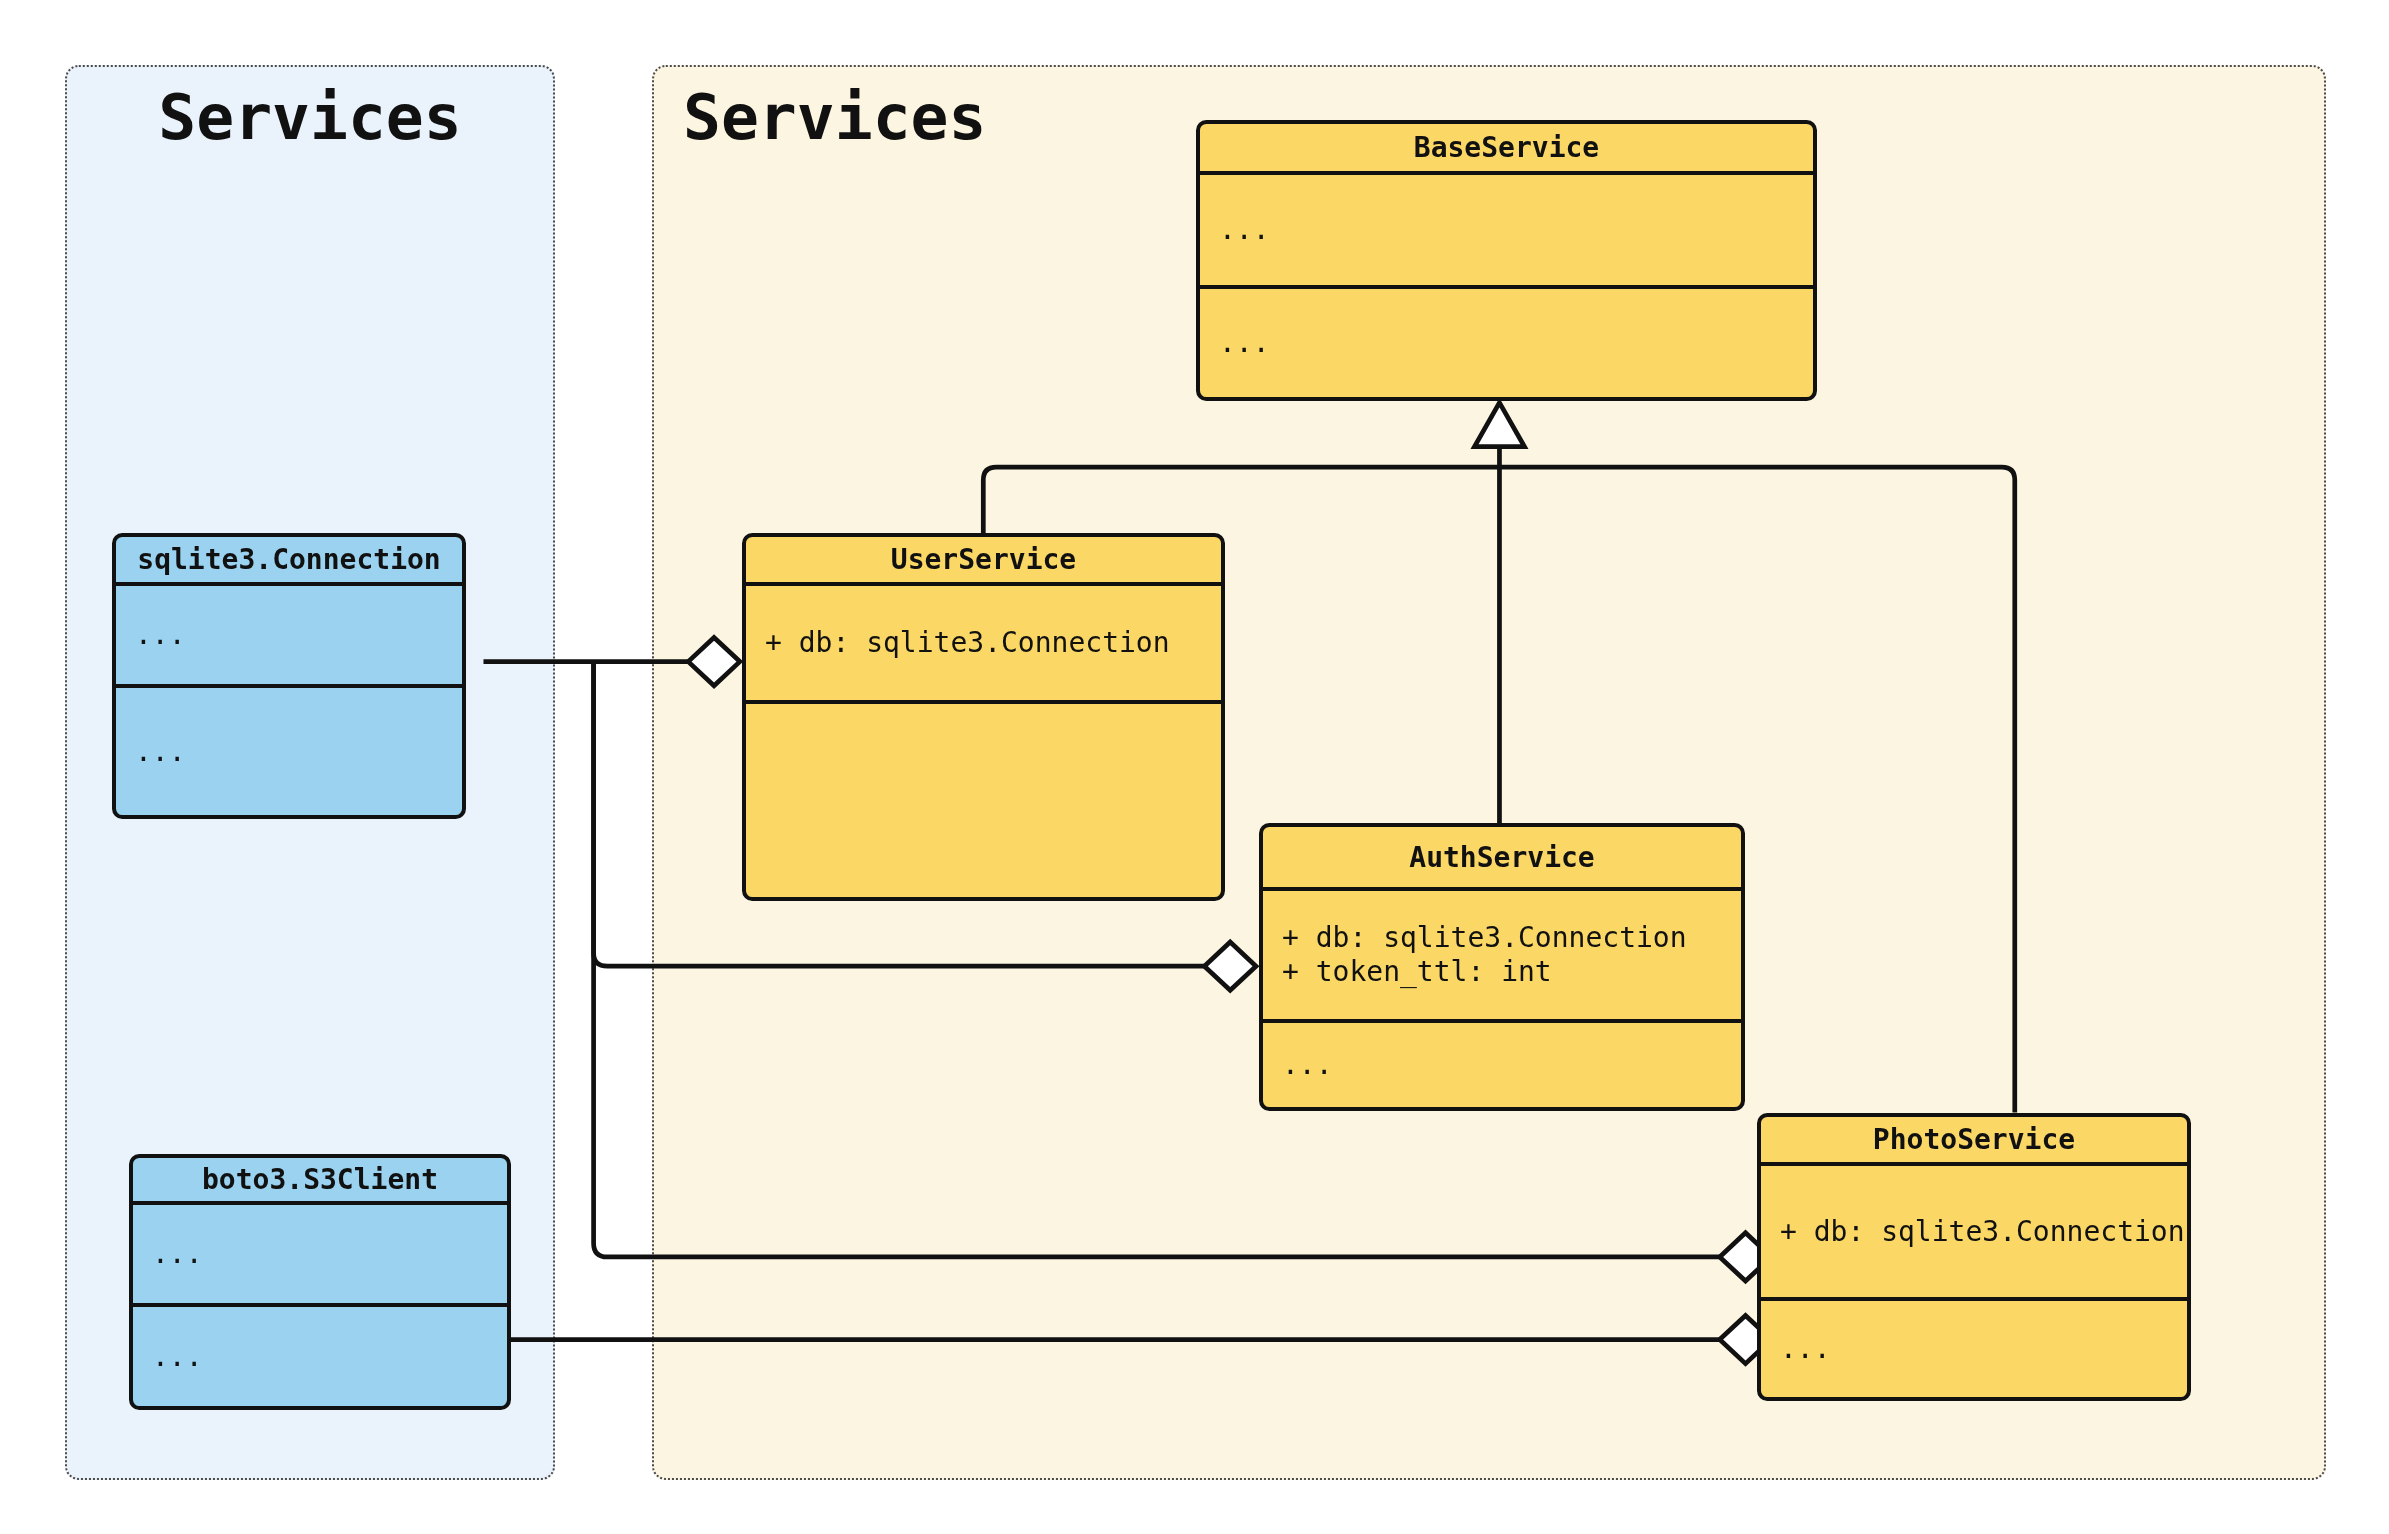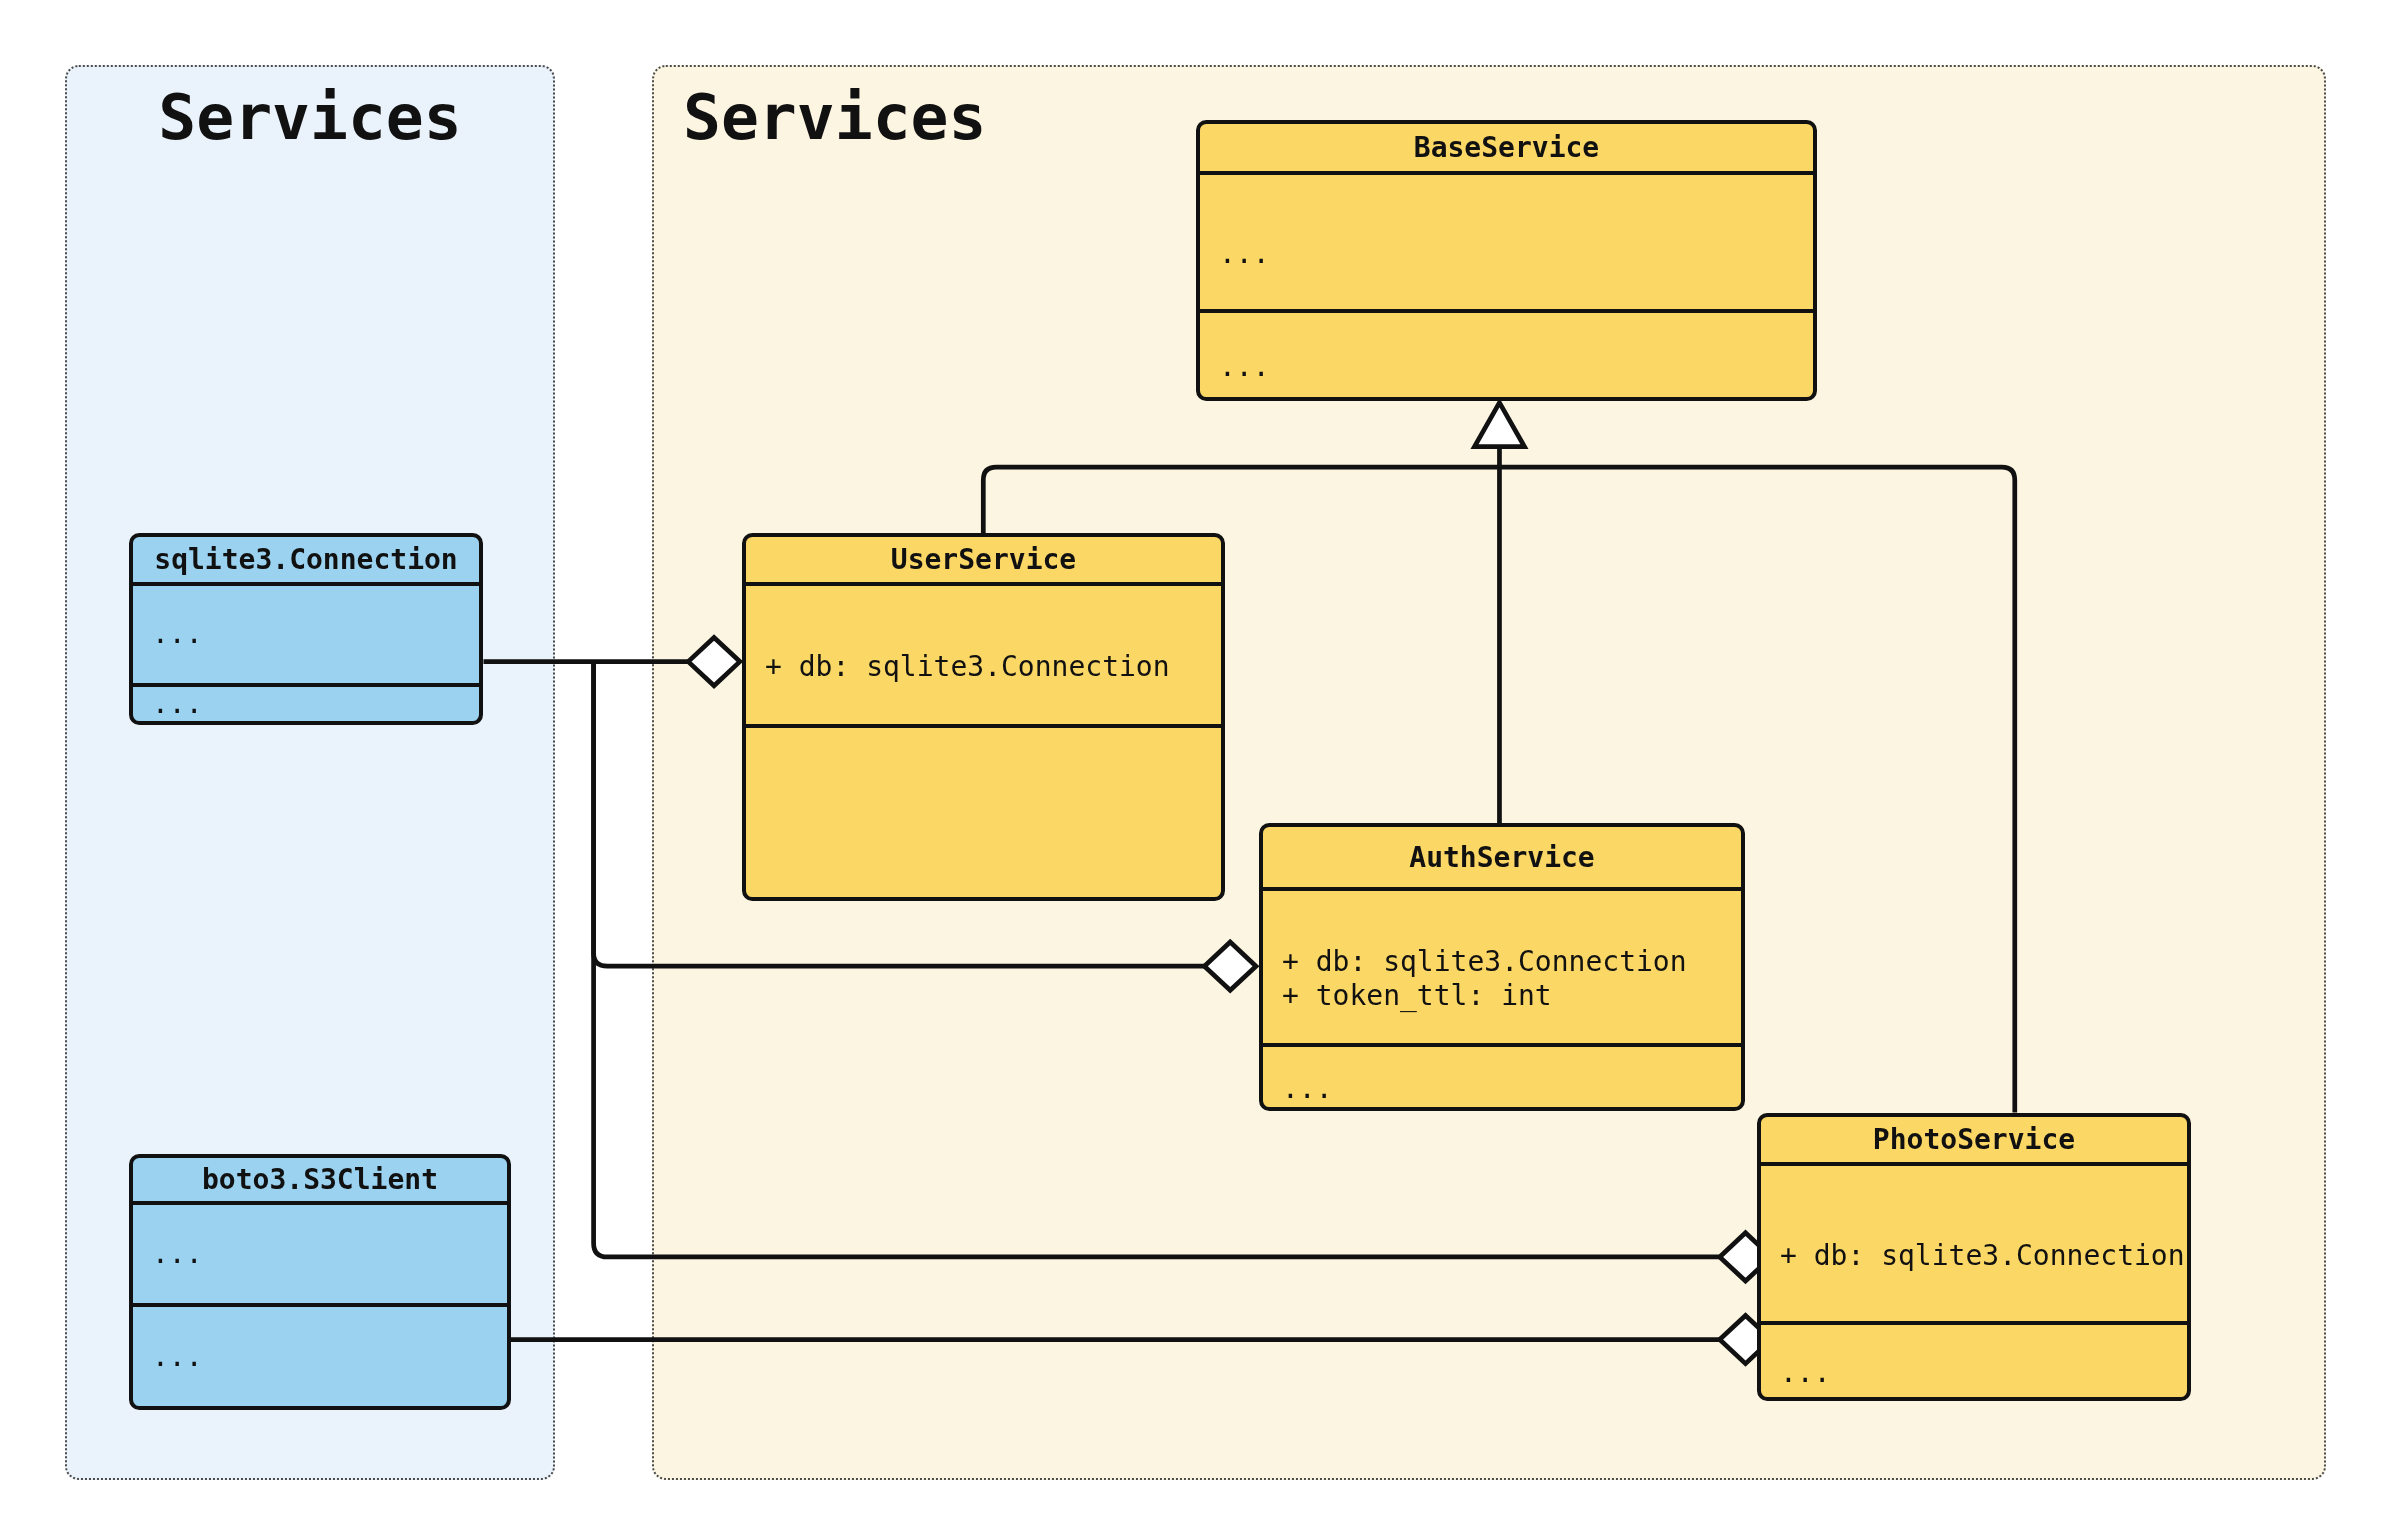--- a/index.html
+++ b/index.html
@@ -26,21 +26,21 @@
     position:absolute;top:83px;font-size:63px;font-weight:700;line-height:1.1;
     letter-spacing:0;white-space:nowrap;
   }
   .group-title.gw{left:65px;width:490px;text-align:center;}
   .group-title.sv{left:683px;text-align:right;}
   svg.connectors{position:absolute;left:0;top:0;}
   .class-box{
     position:absolute;box-sizing:border-box;display:flex;flex-direction:column;
     border:4.3px solid var(--stroke);border-radius:10.3px;overflow:hidden;
   }
-  .class-box.service{background:var(--service-class-fill);gap:24px;}
+  .class-box.service{background:var(--service-class-fill);}
   .class-box.gateway{background:var(--gateway-class-fill);}
   .box-header{
     box-sizing:border-box;border-bottom:4.3px solid var(--stroke);
     display:flex;align-items:center;justify-content:center;
     font-size:28px;font-weight:700;white-space:nowrap;
   }
   .box-attrs{
     box-sizing:border-box;border-bottom:4.3px solid var(--stroke);
     display:flex;flex-direction:column;justify-content:center;
     padding-left:19px;
@@ -128,21 +128,21 @@
       <span>PhotoService</span>
     </div>
     <div class="box-attrs" style="height:135px">
       <div class="member-line">+ db: sqlite3.Connection</div>
     </div>
     <div class="box-methods">
       <div class="member-line">...</div>
     </div>
   </div>
 
-  <div class="class-box gateway" style="left:129px;top:533px;width:354px;height:192px">
+  <div class="class-box gateway" style="left:112px;top:533px;width:354px;height:286px">
     <div class="box-header" style="height:49px">
       <span>sqlite3.Connection</span>
     </div>
     <div class="box-attrs" style="height:102px">
       <div class="member-line">...</div>
     </div>
     <div class="box-methods">
       <div class="member-line">...</div>
     </div>
   </div>

